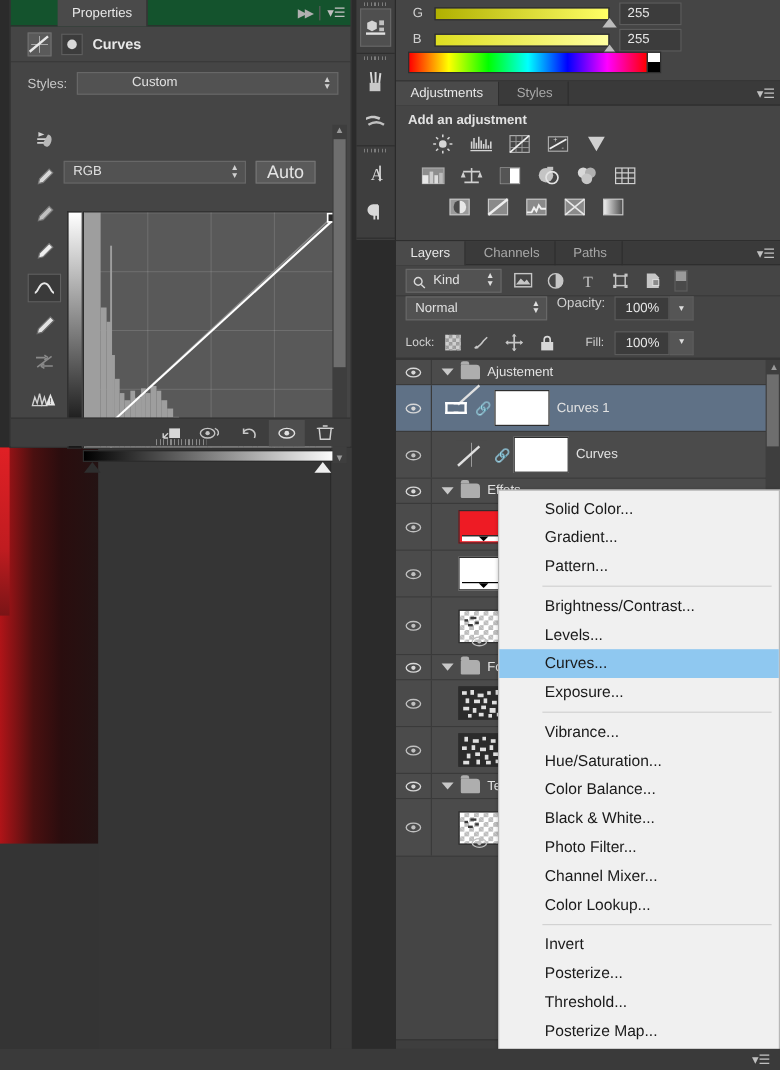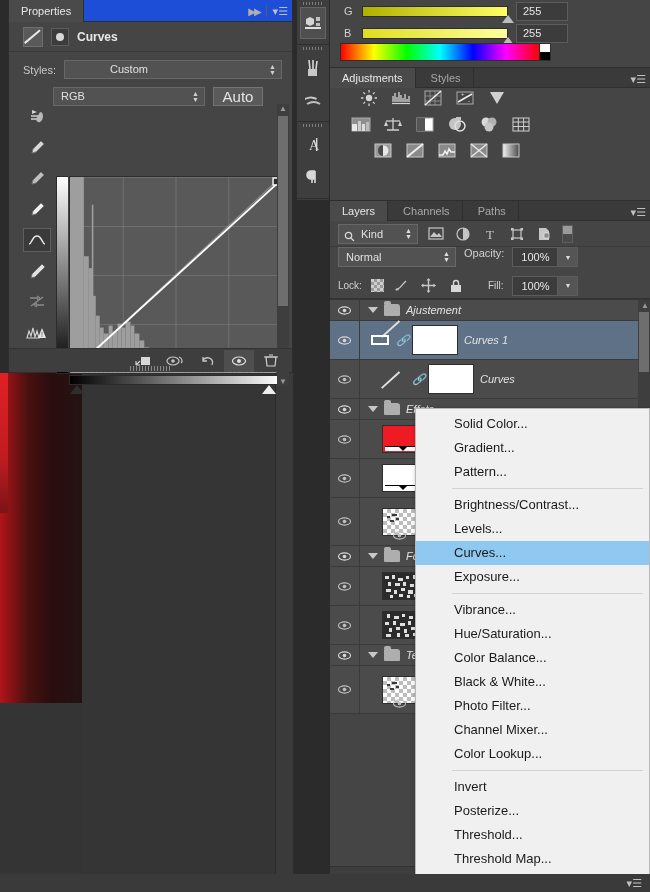--- a/index.html
+++ b/index.html
@@ -35,22 +35,23 @@
     background:#3a3a3a; border-left:1px solid #2a2a2a;
   }
 
   
   .prop-panel {
     position:absolute; left:8px; top:0; width:285px; height:373px;
     background:#454545;
     border:1px solid #2e2e2e; border-top:none;
   }
   .panel-tabbar {
-    position:relative; height:22px; background:#1d4ed8;
+    position:relative; height:22px; background:#14532d;
     border-bottom:1px solid #2e2e2e;
+    padding-left:39px;
   }
   .tab {
     display:inline-block; height:22px; line-height:22px;
     padding:0 12px; font-size:11px; color:#a8a8a8;
     border-right:1px solid #2e2e2e;
   }
   .tab.active { background:#4a4a4a; color:#e8e8e8; }
   .tabbar-right {
     position:absolute; right:4px; top:0; height:22px; display:flex;
     align-items:center; gap:6px;
@@ -98,21 +99,21 @@
   .sel .arrows {
     position:absolute; right:5px; top:50%; transform:translateY(-50%);
     font-size:7px; line-height:6px; color:#d0d0d0;
   }
   .sel-preset { flex:1;padding-left:45px; }
   .sel-rgb { width:152px; }
   .auto-btn {
     width:50px; height:19px; line-height:17px; text-align:center;
     background:#5a5a5a; border:1px solid #747474; color:#e4e4e4; font-size:15px;
   }
-  .chan-row { display:flex; align-items:flex-start; gap:8px; padding:4px 10px 4px 44px; }
+  .chan-row { display:flex; align-items:flex-start; gap:8px; padding:4px 10px 4px 44px;margin-top:47px; }
 
   
   .toolcol {
     position:absolute; left:12px; top:52px; width:32px;
     display:flex; flex-direction:column; align-items:center; gap:7px;
   }
   .tool { width:28px; height:24px; display:flex; align-items:center; justify-content:center; }
   .tool.sel-tool { background:#3a3a3a; border:1px solid #606060; }
   .tool svg { display:block; }
 
@@ -237,21 +238,21 @@
   .lock-row { display:flex; align-items:center; gap:9px; height:26px; padding:0 8px;
               border-bottom:1px solid #343434; }
   .lock-lbl { font-size:10px; color:#d0d0d0; }
   .checker-sm { width:13px;height:13px;
     background-image:linear-gradient(45deg,#9a9a9a 25%,transparent 25%,transparent 75%,#9a9a9a 75%),
                      linear-gradient(45deg,#9a9a9a 25%,#cfcfcf 25%,#cfcfcf 75%,#9a9a9a 75%);
     background-size:6px 6px; background-position:0 0,3px 3px; }
 
   .layer-list { position:relative; height:550px; overflow:hidden; border-top:1px solid #353535; }
   .layer-row { position:relative; display:flex; align-items:center; height:39px;
-               border-bottom:1px solid #3a3a3a; background:#4b4b4b;font-style:italic; }
+               border-bottom:1px solid #3a3a3a; background:#4b4b4b; }
   .layer-row.group { height:21px; }
   .layer-row.selected { background:#5f7186; }
   .eye-cell { width:30px; height:100%; display:flex; align-items:center; justify-content:center;
               border-right:1px solid #3a3a3a; }
   .lay-content { display:flex; align-items:center; gap:6px; padding-left:8px; flex:1; height:100%; }
   .tri-open { width:0;height:0;border-left:5px solid transparent;border-right:5px solid transparent;
               border-top:6px solid #c8c8c8; }
   .folder { width:16px; height:12px; background:#aeaeae; border-radius:1px 3px 1px 1px; position:relative; }
   .folder:before{content:"";position:absolute;left:0;top:-3px;width:7px;height:3px;background:#aeaeae;border-radius:2px 2px 0 0;}
   .lay-name { font-size:11px; color:#e2e2e2; }
@@ -571,20 +572,21 @@
     </div>
 
     <div class="adj-panel">
       <div class="adj-head">
         <span class="tab active">Adjustments</span>
         <span class="tab">Styles</span>
         <span class="tabbar-right">
           <span class="menu-ico">▾☰</span>
         </span>
       </div>
+      <div class="adj-sub">Add an adjustment</div>
       <div class="adj-rows">
         <div class="adj-row r1">
           <span class="adj-ico">
             <svg width="18" height="18" viewBox="0 0 18 18">
                 <circle cx="9" cy="9" r="3.2" fill="#d4d4d4"></circle>
                 <g stroke="#d4d4d4" stroke-width="1.3">
                   <path d="M9 1v2.4M9 14.6V17M1 9h2.4M14.6 9H17M3.4 3.4l1.7 1.7M12.9 12.9l1.7 1.7M14.6 3.4l-1.7 1.7M5.1 12.9l-1.7 1.7"></path>
                 </g>
               </svg>
           </span>
@@ -1072,21 +1074,21 @@
     <div class="ctx-item">Hue/Saturation...</div>
     <div class="ctx-item">Color Balance...</div>
     <div class="ctx-item">Black &amp; White...</div>
     <div class="ctx-item">Photo Filter...</div>
     <div class="ctx-item">Channel Mixer...</div>
     <div class="ctx-item">Color Lookup...</div>
     <div class="ctx-sep"></div>
     <div class="ctx-item">Invert</div>
     <div class="ctx-item">Posterize...</div>
     <div class="ctx-item">Threshold...</div>
-    <div class="ctx-item">Threshold Map...</div>
+    <div class="ctx-item">Posterize Map...</div>
     <div class="ctx-item">Selective Color...</div>
   </div>
 
   <div class="statusbar">
     <span class="mi">▾☰</span>
   </div>
 
 </div>
 
 </body></html>

